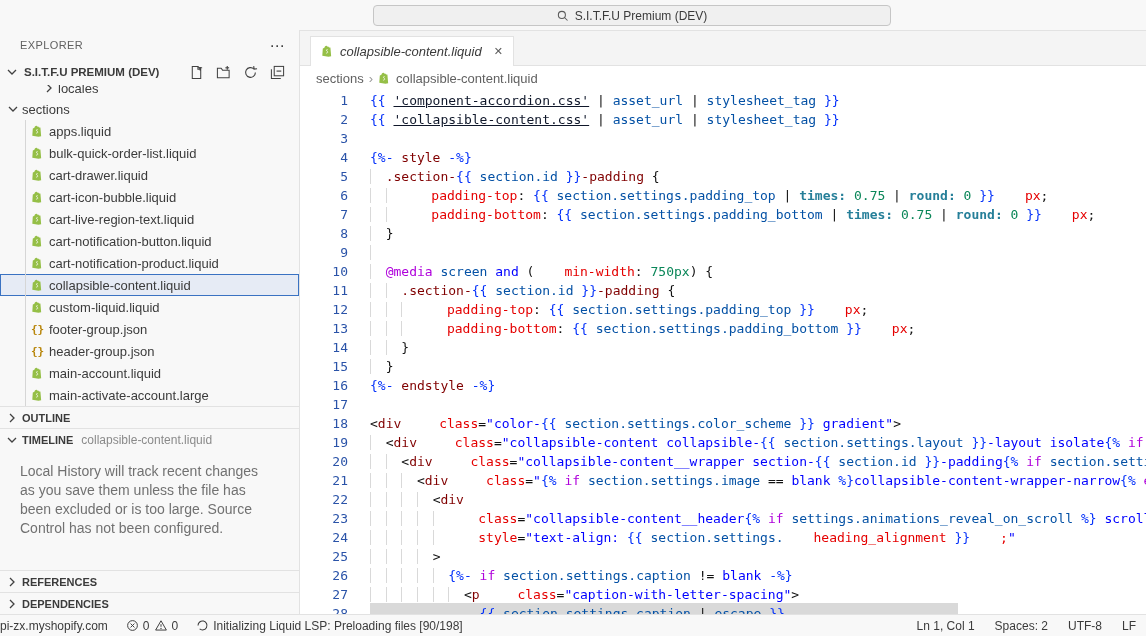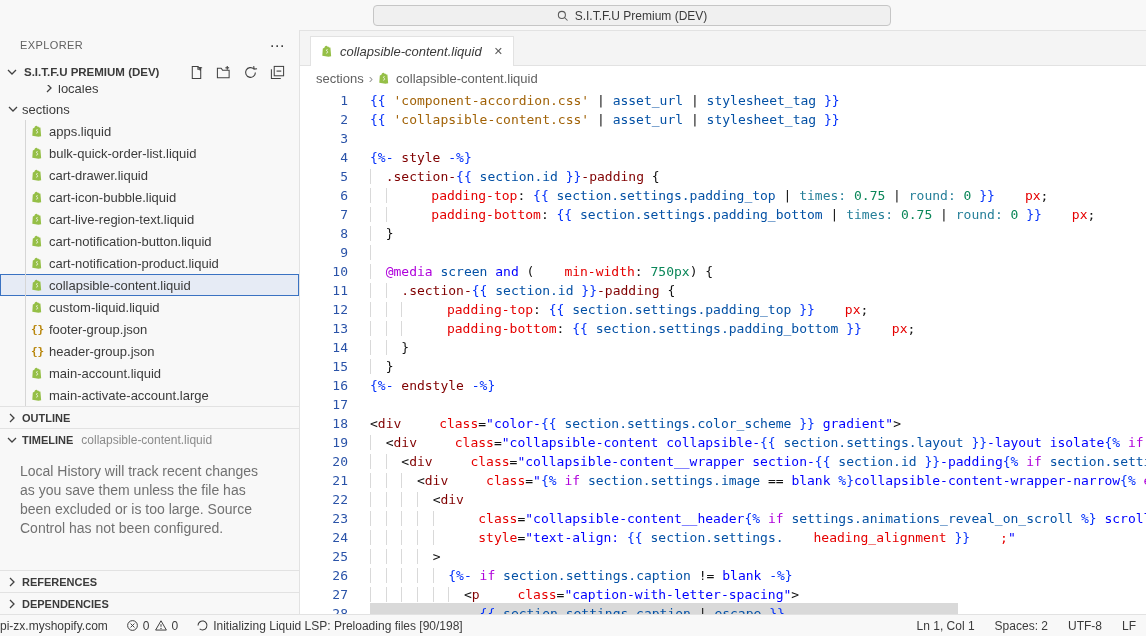--- a/index.html
+++ b/index.html
@@ -65,26 +65,26 @@
 
   .code-area { position:relative; flex:1 1 auto; overflow:hidden; background:#fff;
     font-family:"DejaVu Sans Mono",monospace; font-size:13px; line-height:19px; padding-top:1px; }
   .hscroll { position:absolute; left:70px; bottom:0; width:588px; height:11px;
     background:#b9b9b9; opacity:.55; border-radius:0; }
   .cl { display:flex; white-space:pre; position:relative; height:19px; }
   .ln { width:48px; flex:0 0 auto; text-align:right; color:#2a53a8; user-select:none; }
   .ct { padding-left:22px; }
   .tk-pn  { color:#111111; }
   .tk-dl  { color:#0431fa; }
-  .tk-str { color:#a16207; }
+  .tk-str { color:#0f172a;text-decoration:underline; }
   .tk-var { color:#0451a5; }
   .tk-prop{ color:#e50000;margin-left:30px; }
   .tk-sel { color:#800000; }
   .tk-num { color:#098658; }
-  .tk-flt { color:#267f99; }
+  .tk-flt { color:#267f99;font-weight:bold; }
   .tk-kw  { color:#af00db; }
   .tk-kb  { color:#0000ff; }
   .tk-attr{ color:#0000ff; }
   .tk-ind { background-image:repeating-linear-gradient(to right,#d9d9d9 0,#d9d9d9 1px,transparent 1px,transparent 2ch); }
 
   
   .statusbar { height:22px; flex:0 0 auto; background:#f8f8f8; border-top:1px solid #e2e2e2;
     display:flex; align-items:center; font-size:12px; color:#3b3b3b; padding-right:10px; }
   .sb-item { display:flex; align-items:center; gap:4px; cursor:pointer; }
   .statusbar .left { display:flex; align-items:center; gap:18px; }

